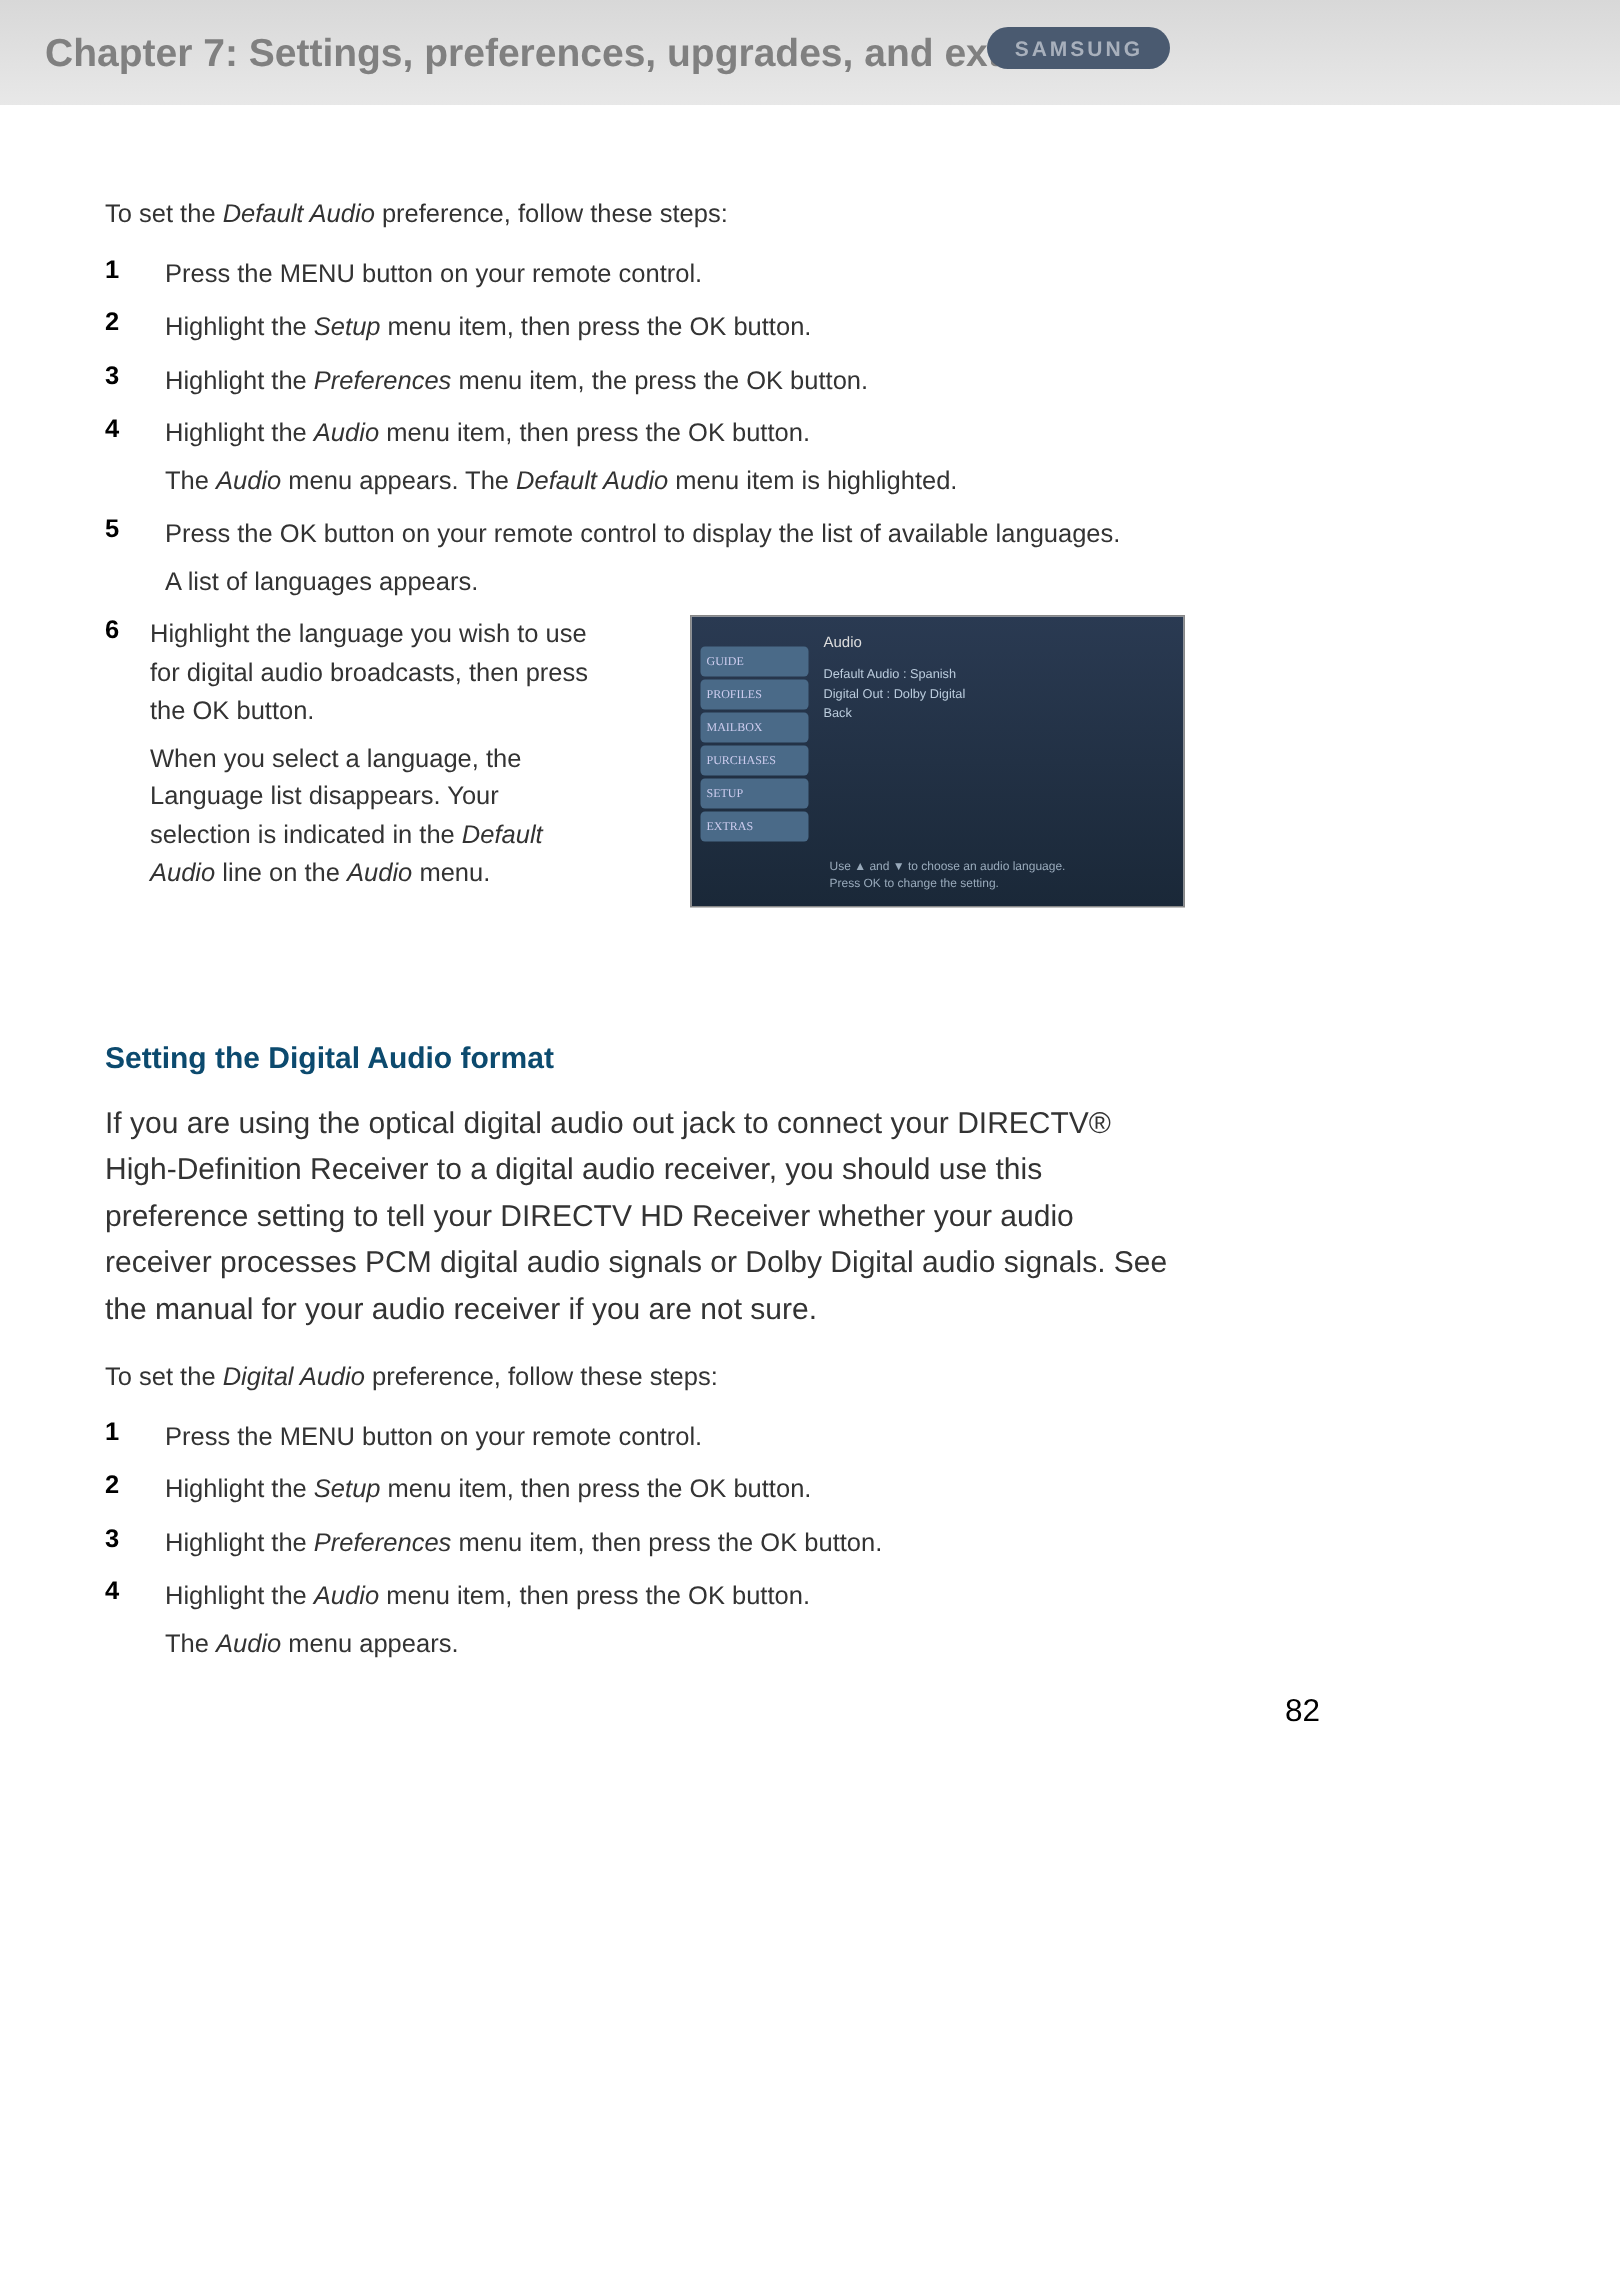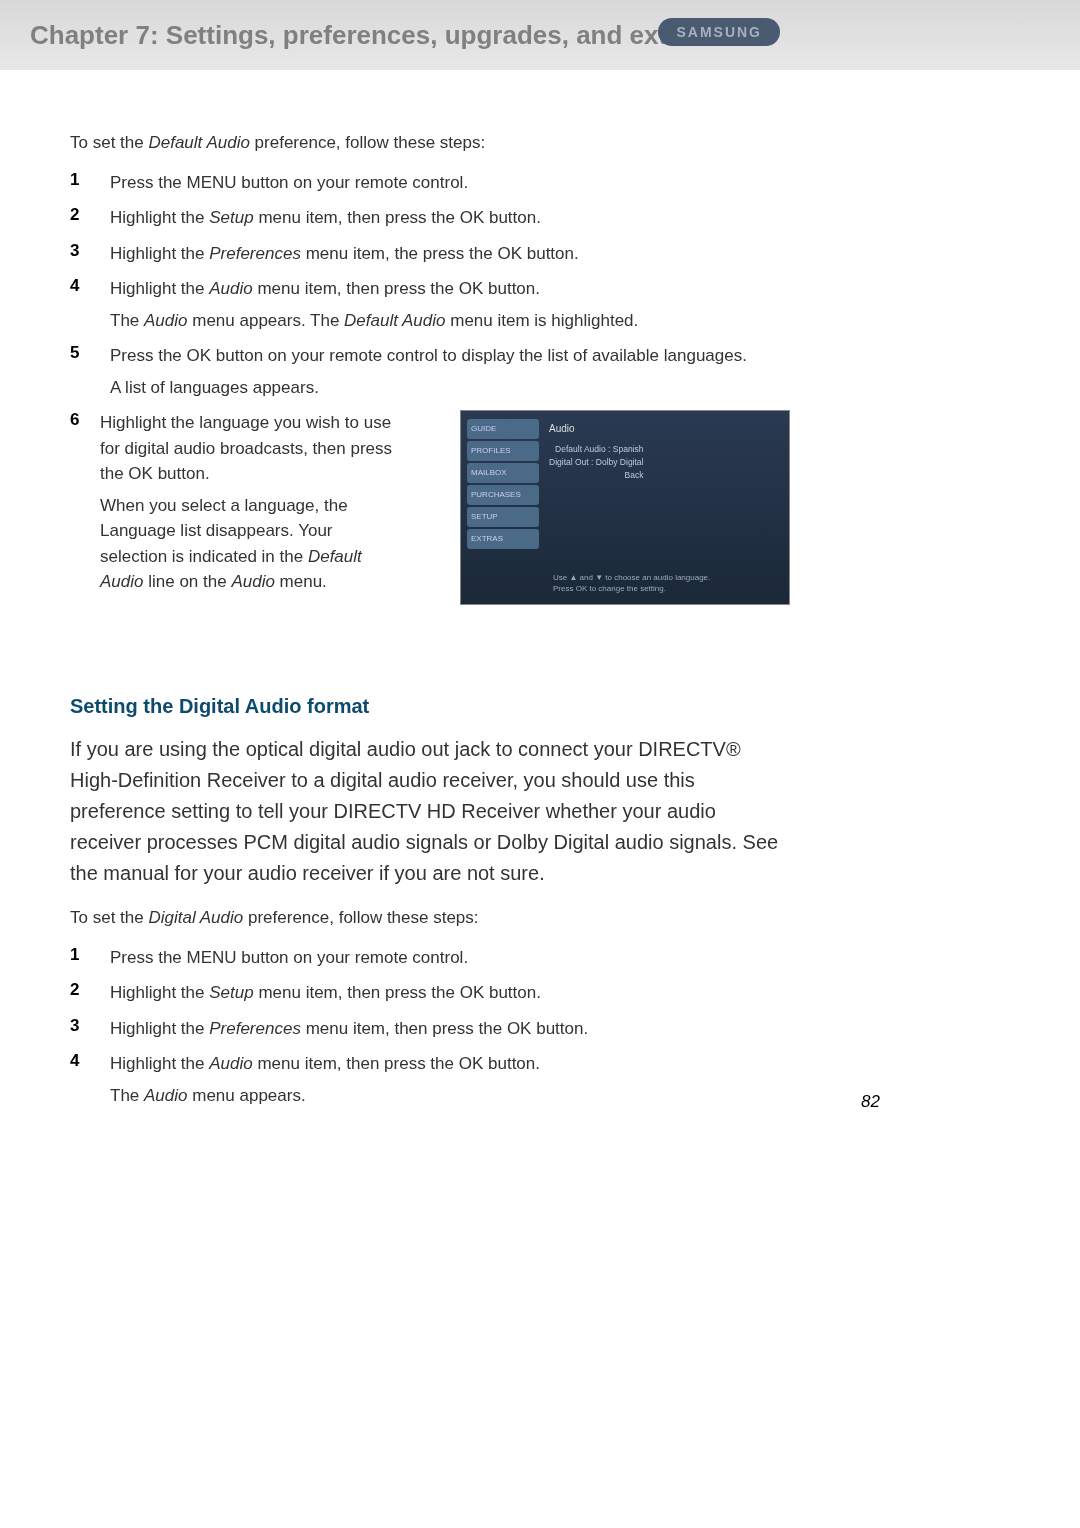--- a/index.html
+++ b/index.html
@@ -73,22 +73,23 @@
     .screenshot {
       width: 330px;
       height: 195px;
       background: linear-gradient(to bottom, #2a3a52, #1a2838);
       position: relative;
       border: 1px solid #888;
     }
     .scr-sidebar {
       position: absolute;
       left: 6px;
-      top: 8px;
+      top: 20px;
       width: 72px;
+      font-family: Liberation Serif, serif;
     }
     .scr-sideitem {
       background: #4a6a88;
       color: #cce;
       font-size: 8px;
       padding: 4px 4px;
       margin-bottom: 2px;
       border-radius: 3px;
       text-align: left;
       display: flex;
@@ -102,21 +103,20 @@
       color: #ddd;
       font-size: 10px;
     }
     .scr-main {
       position: absolute;
       left: 88px;
       top: 32px;
       color: #bcd;
       font-size: 8.5px;
       line-height: 1.5;
-      text-align: right;
     }
     .scr-langlist {
       position: absolute;
       right: 10px;
       top: 30px;
       width: 60px;
     }
     .scr-lang {
       color: #aac;
       font-size: 8.5px;
@@ -143,23 +143,22 @@
     }
     .para {
       font-size: 20px;
       color: #333;
       line-height: 1.55;
       margin-bottom: 16px;
     }
     .page-num {
       position: absolute;
       right: 200px;
-      top: 1092px;
-      font-size: 17px;
-      font-style: italic;
+      top: 1129px;
+      font-size: 21px;
     }
     em { font-style: italic; }
   </style>
 </head>
 <body>
 
 <div class="header">
   <div class="chapter-title">Chapter 7: Settings, preferences, upgrades, and extras</div>
   <div class="samsung-badge">SAMSUNG</div>
 </div>

